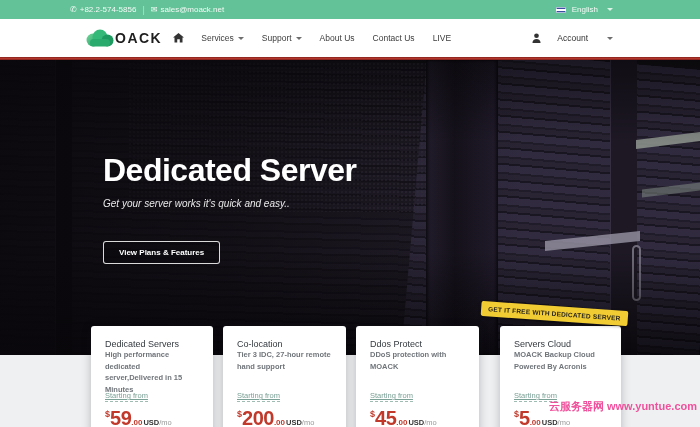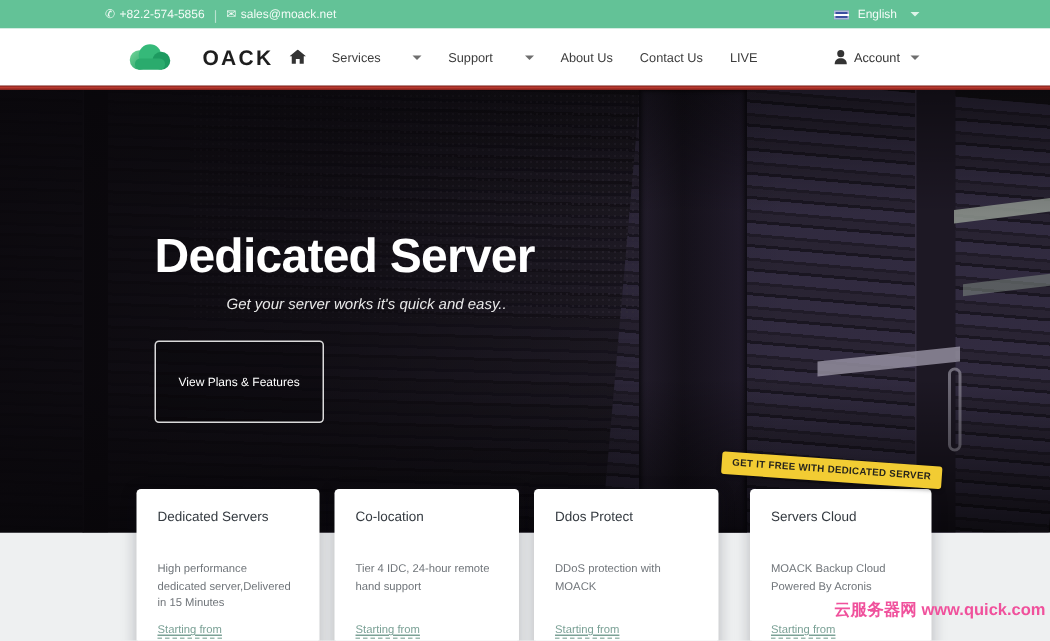--- a/index.html
+++ b/index.html
@@ -12,27 +12,27 @@
   .topbar a { color:#f2fbf6; text-decoration:none; display:flex; align-items:center; gap:3px; }
   .topbar .sep { color:rgba(255,255,255,.55); font-size:9px; }
   .tb-ic { font-size:8px; line-height:1; }
   .flag { width:10px; height:6px; display:inline-block; background:
       linear-gradient(180deg,#3a4fa0 33%,#fff 33% 44%,#c33 44% 56%,#fff 56% 67%,#3a4fa0 67%);
       border:0.5px solid rgba(255,255,255,.6); }
   .caret { width:0; height:0; border-left:3px solid transparent; border-right:3px solid transparent; border-top:3.5px solid currentColor; display:inline-block; margin-left:3px; opacity:.85; }
 
   
   .nav { height:38px; background:#fff; display:flex; align-items:center; padding:0 87px 0 85px; }
-  .brand { display:flex; align-items:center; gap:20px; cursor:pointer; }
+  .brand { display:flex; align-items:center; gap:0; cursor:pointer; }
   .brand-text { font-size:14px; font-weight:800; letter-spacing:1.5px; color:#1e1e1e; }
   .nav-home { margin-left:11px; display:flex; align-items:center; }
   .nav-items { display:flex; align-items:center; margin-left:8px; }
-  .nav-item { font-size:8.5px; color:#3c3c3c; padding:0 9px; display:flex; align-items:center; cursor:pointer; white-space:nowrap;gap:17px; }
+  .nav-item { font-size:8.5px; color:#3c3c3c; padding:0 9px; display:flex; align-items:center; cursor:pointer; white-space:nowrap; }
   .nav-item .caret { border-top-color:#555; margin-left:4px; }
-  .nav-right { margin-left:auto; display:flex; align-items:center; gap:4px; font-size:8.5px; color:#333; cursor:pointer; }
+  .nav-right { margin-left:auto; display:flex; align-items:center; gap:16px; font-size:8.5px; color:#333; cursor:pointer; }
 
   
   .redline { height:3px; background:linear-gradient(180deg,#7d1f1a,#b8392e 45%,#7d1f1a); }
 
   
   .hero { position:relative; height:295px; background:linear-gradient(180deg,#141117,#1b1720 60%,#120f15); overflow:hidden; }
   .hero * { position:absolute; }
   .slats-left { left:0; top:-8px; width:445px; height:115%; transform:rotate(1.5deg); transform-origin:left top;
       background:repeating-linear-gradient(180deg,#221e28 0 6px,#171320 6px 8px,#282331 8px 13px,#151119 13px 15px); opacity:.55; }
   .slats-right { left:428px; right:-25px; top:-14px; height:118%; transform:rotate(5deg); transform-origin:left top;
@@ -45,34 +45,34 @@
   .pillar-right { left:610px; top:0; width:27px; height:100%; background:#1d1824; border-left:1px solid #352e40; }
   .handle { left:632px; top:185px; width:9px; height:56px; border:2px solid #8b8794; border-radius:5px; opacity:.75; }
   .shelf-1 { left:636px; top:76px; width:64px; height:9px; background:#8f978f; transform:skewY(-7deg); opacity:.85; }
   .shelf-2 { left:642px; top:126px; width:58px; height:8px; background:#7f8a84; transform:skewY(-7deg); opacity:.55; }
   .shelf-3 { left:545px; top:176px; width:95px; height:10px; background:#9a95a5; transform:skewY(-6deg); opacity:.8; }
   .overlay { inset:0; width:100%; height:100%;
       background:linear-gradient(90deg,rgba(9,7,11,.85) 0%,rgba(9,7,11,.6) 32%,rgba(9,7,11,.18) 58%,rgba(9,7,11,0) 75%),
                  linear-gradient(180deg,rgba(0,0,0,.45),rgba(0,0,0,0) 28%,rgba(0,0,0,0) 65%,rgba(0,0,0,.65)); }
   .hero-content { left:103px; top:92px; color:#fff; position:absolute; }
   .hero-title { position:static; font-size:32px; font-weight:800; letter-spacing:-0.5px; }
-  .hero-sub { position:static; font-size:10px; font-style:italic; color:#e9e9e9; margin-top:9px;margin-left:48px; }
-  .hero-cta { position:static; display:inline-block; margin-top:18px; font-size:8px; color:#fff;
+  .hero-sub { position:static; font-size:10px; font-style:italic; color:#e9e9e9; margin-top:9px; }
+  .hero-cta { position:static; display:inline-block; margin-top:32px; font-size:8px; color:#fff;
       border:1px solid rgba(255,255,255,.85); border-radius:3px; background:rgba(0,0,0,.15);
-      padding:22px 15px; cursor:pointer; font-family:"Liberation Sans",sans-serif; }
+      padding:6px 15px; cursor:pointer; font-family:"Liberation Sans",sans-serif;font-weight:bold; }
 
   
   .card { position:absolute; top:326px; height:160px; background:#fff; border-radius:3px;
       box-shadow:0 2px 10px rgba(20,20,30,.25); padding:13px 14px 0; z-index:3; }
   .card-1 { left:91px;  width:122px; }
   .card-2 { left:223px; width:123px; }
   .card-3 { left:356px; width:123px; }
   .card-4 { left:500px; width:121px; }
   .card-title { font-size:9px; font-weight:400; color:#343a40; }
-  .card-desc { font-size:7.5px; color:#70757a; line-height:11.5px; margin-top:24px; height:34px; }
+  .card-desc { font-size:7.5px; color:#70757a; line-height:11.5px; margin-top:0; height:34px;font-weight:bold; }
   .starting { display:inline-block; font-size:7.5px; color:#7ba196; border-bottom:1px dashed #9fbcb2; padding-bottom:1px; margin-top:8px;text-decoration:underline; }
   .price { margin-top:5px; white-space:nowrap; }
   .price .cur { font-size:9px; color:#c0392b; vertical-align:top; position:relative; top:2px; font-weight:700; }
   .price .amt { font-size:20px; color:#c0392b; font-weight:700; letter-spacing:-0.5px; }
   .price .cents { font-size:8px; color:#c0392b; font-weight:700; }
   .price .code { font-size:7.5px; color:#333; font-weight:700; margin-left:1px; }
   .price .per { font-size:7.5px; color:#999; }
 
   
   .ribbon { position:absolute; left:481px; top:306px; z-index:4; transform:rotate(4deg);
@@ -187,21 +187,21 @@
   <div class="card-title">Dedicated Servers</div>
   <div class="card-desc">High performance dedicated server,Delivered in 15 Minutes</div>
   <span class="starting">Starting from</span>
   <div class="price">
     <span class="cur">$</span><span class="amt">59</span><span class="cents">.00</span><span class="code">USD</span><span class="per">/mo</span>
   </div>
 </div>
 
 <div class="card card-2">
   <div class="card-title">Co-location</div>
-  <div class="card-desc">Tier 4 IDC, 24-hour remote hand support</div>
+  <div class="card-desc">Tier 3 IDC, 27-hour remote hand support</div>
   <span class="starting">Starting from</span>
   <div class="price">
     <span class="cur">$</span><span class="amt">200</span><span class="cents">.00</span><span class="code">USD</span><span class="per">/mo</span>
   </div>
 </div>
 
 <div class="card card-3">
   <div class="card-title">Ddos Protect</div>
   <div class="card-desc">DDoS protection with MOACK</div>
   <span class="starting">Starting from</span>
@@ -212,13 +212,13 @@
 
 <div class="card card-4">
   <div class="card-title">Servers Cloud</div>
   <div class="card-desc">MOACK Backup Cloud Powered By Acronis</div>
   <span class="starting">Starting from</span>
   <div class="price">
     <span class="cur">$</span><span class="amt">5</span><span class="cents">.00</span><span class="code">USD</span><span class="per">/mo</span>
   </div>
 </div>
 
-<div class="watermark">云服务器网 www.quick.com</div>
+<div class="watermark">云服务器网 www.yuntue.com</div>
 
 </body></html>

